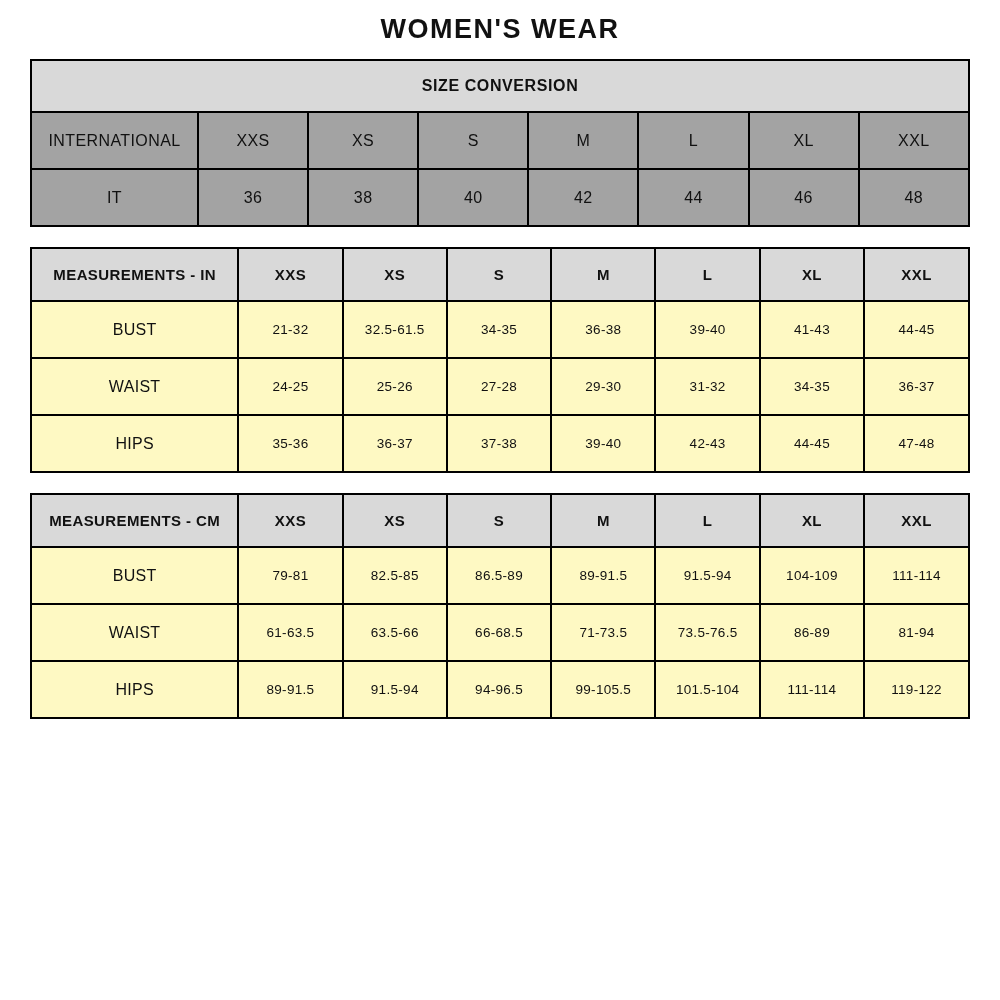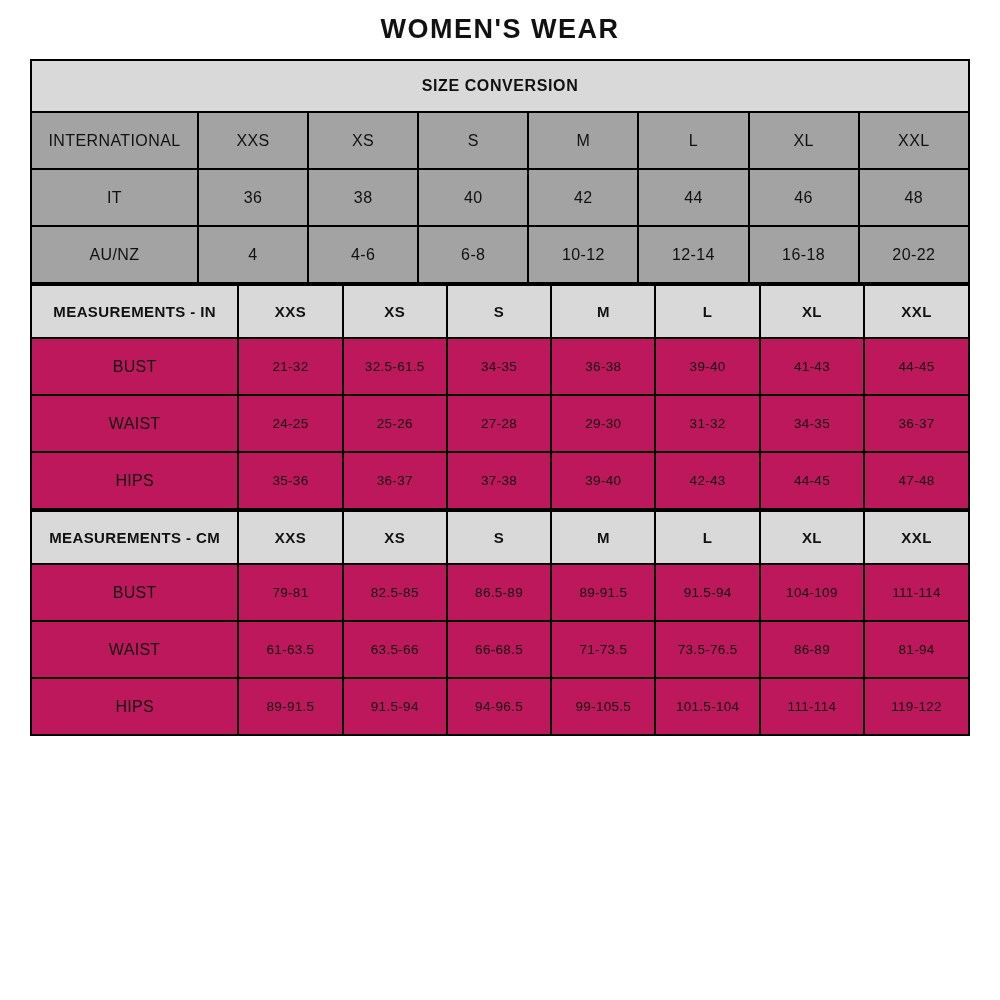--- a/index.html
+++ b/index.html
@@ -48,30 +48,30 @@
     margin-top: 40px;
   }
   .conv th.col-head, .conv td {
     background: #a3a3a3;
     height: 57px;
     font-size: 16px;
     font-weight: 500;
     letter-spacing: 0.4px;
   }
   
-  .meas { margin-top: 0; }
+  .meas { margin-top: 20px; }
   .meas th.col-head {
     background: #d9d9d9;
     height: 53px;
     font-size: 15px;
     font-weight: 700;
     letter-spacing: 0.4px;
   }
   .meas td {
-    background: #be185d;
+    background: #fef9c3;
     height: 57px;
     font-size: 13.5px;
     font-weight: 500;
     letter-spacing: 0.3px;
   }
   .meas td.label-col {
     font-size: 16px;
   }
 </style>
 </head>
@@ -108,30 +108,20 @@
         <tr>
           <td class="label-col">IT</td>
           <td>36</td>
           <td>38</td>
           <td>40</td>
           <td>42</td>
           <td>44</td>
           <td>46</td>
           <td>48</td>
         </tr>
-        <tr>
-          <td class="label-col">AU/NZ</td>
-          <td>4</td>
-          <td>4-6</td>
-          <td>6-8</td>
-          <td>10-12</td>
-          <td>12-14</td>
-          <td>16-18</td>
-          <td>20-22</td>
-        </tr>
       </tbody>
   </table>
 
   <table class="meas">
     <colgroup>
       <col style="width:22.1%">
       <col style="width:11.12%">
         <col style="width:11.12%">
         <col style="width:11.12%">
       <col style="width:11.12%">

